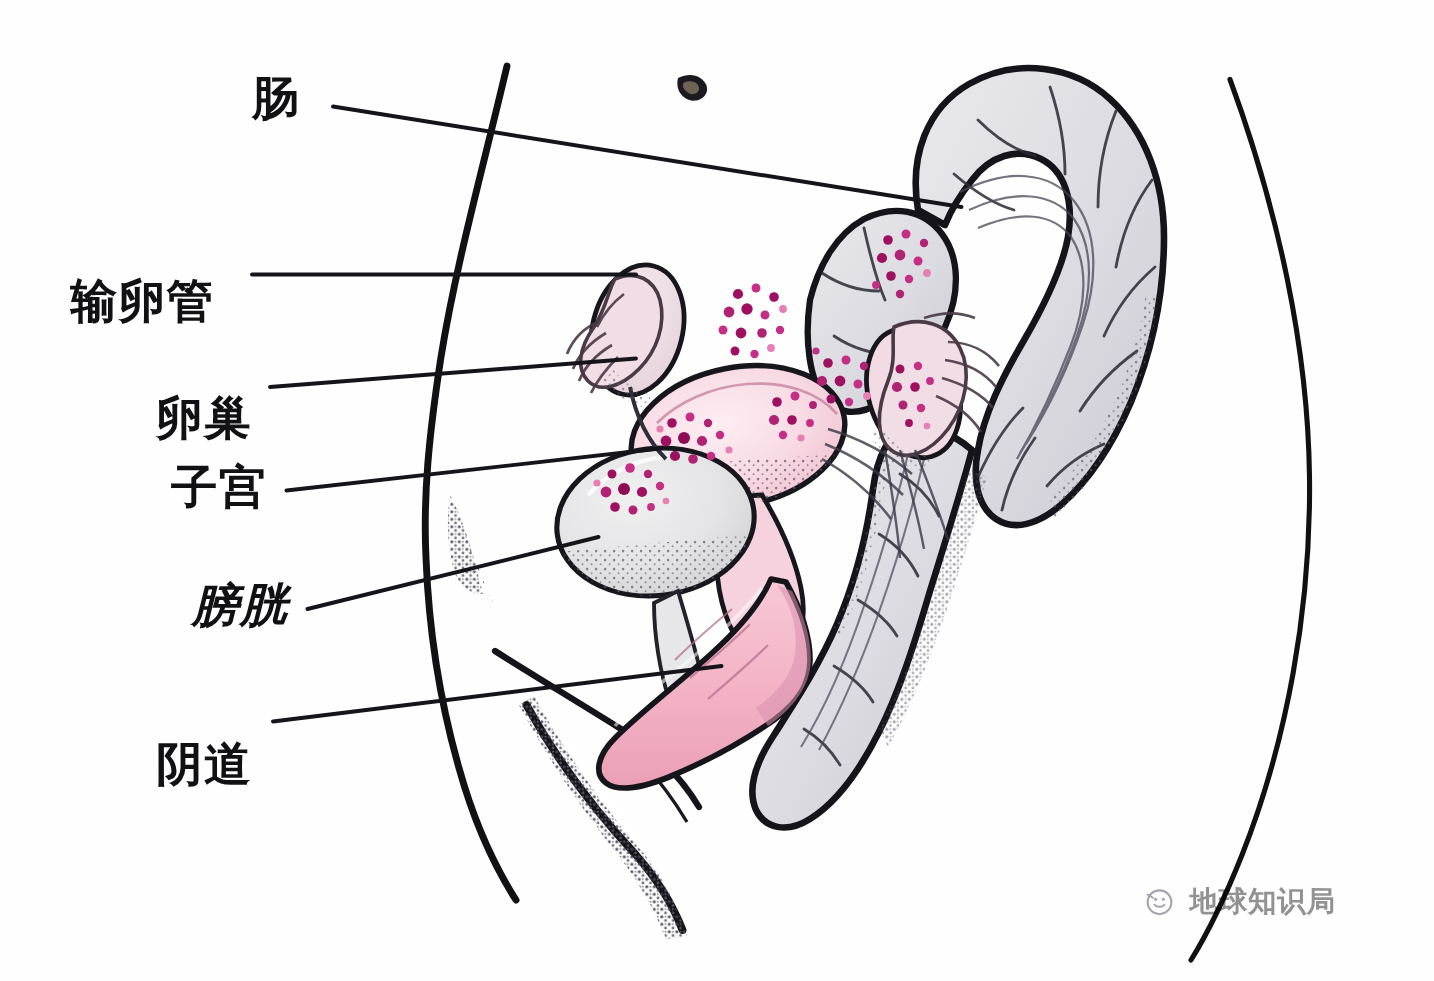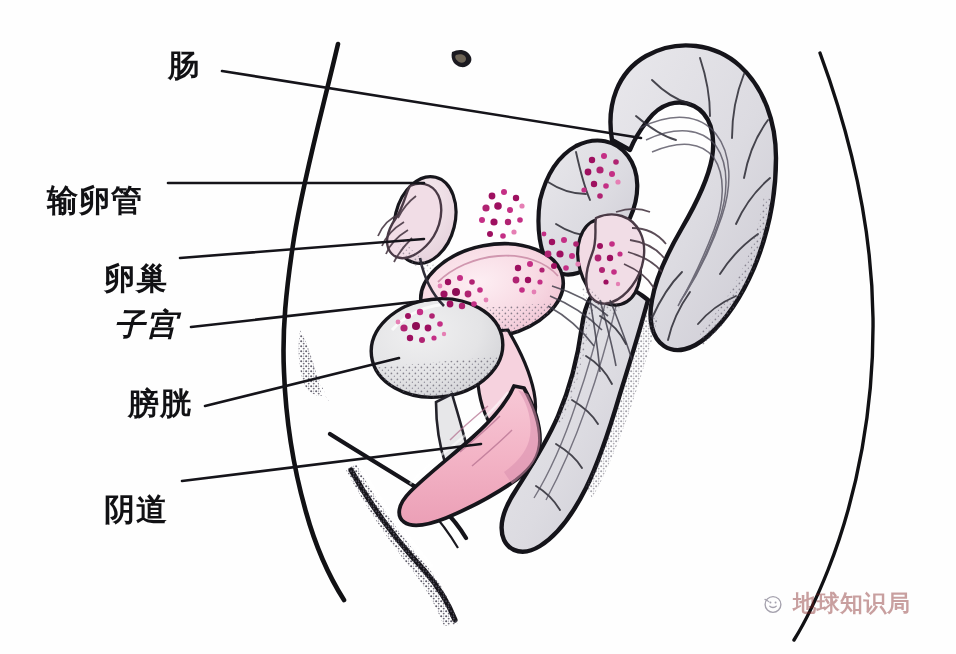--- a/index.html
+++ b/index.html
@@ -42,22 +42,22 @@
     left: 762px;
     top: 588px;
     display: flex;
     align-items: center;
     gap: 9px;
     opacity: 0.42;
   }
   #watermark .wm-text {
     font-family: "Liberation Sans", "DejaVu Sans", sans-serif;
     font-weight: 700;
-    font-size: 23px;
-    color: #7f1d1d;
+    font-size: 19px;
+    color: #000000;
     letter-spacing: 0.5px;
   }
   #watermark .wm-logo {
     width: 22px;
     height: 22px;
     flex: 0 0 22px;
   }
 </style>
 </head>
 <body>
@@ -392,22 +392,22 @@
       <line x1="180" y1="258" x2="424" y2="239"></line>
       <line x1="191" y1="327" x2="440" y2="299"></line>
       <line x1="205" y1="406" x2="399" y2="358"></line>
       <line x1="182" y1="481" x2="481" y2="444"></line>
     </g>
   </svg>
 
   <div class="label" style="left:168px; top:50px;">肠</div>
   <div class="label" style="left:47px; top:166px;margin-top:19px;">输卵管</div>
   <div class="label" style="left:104px; top:239px;margin-top:24px;">卵巢</div>
-  <div class="label" style="left:114px; top:309px;font-style:italic;">子宫</div>
-  <div class="label" style="left:128px; top:388px;">膀胱</div>
+  <div class="label" style="left:114px; top:309px;">子宫</div>
+  <div class="label" style="left:128px; top:388px;font-style:italic;">膀胱</div>
   <div class="label" style="left:104px; top:464px;margin-top:30px;">阴道</div>
 
   <div id="watermark">
     <svg class="wm-logo" viewBox="0 0 24 24">
       <circle cx="12" cy="12.5" r="8.6" fill="none" stroke="#2b2340" stroke-width="1.5"></circle>
       <circle cx="9.2" cy="10.4" r="1.1" fill="#2b2340"></circle>
       <circle cx="14.8" cy="10.4" r="1.1" fill="#2b2340"></circle>
       <path d="M8.4,14.4 C10,16.3 14,16.3 15.6,14.4" fill="none" stroke="#2b2340" stroke-width="1.4" stroke-linecap="round"></path>
       <path d="M3.2,7.0 C5.0,7.8 6.4,8.6 7.4,9.4" fill="none" stroke="#2b2340" stroke-width="1.3" stroke-linecap="round"></path>
     </svg>

